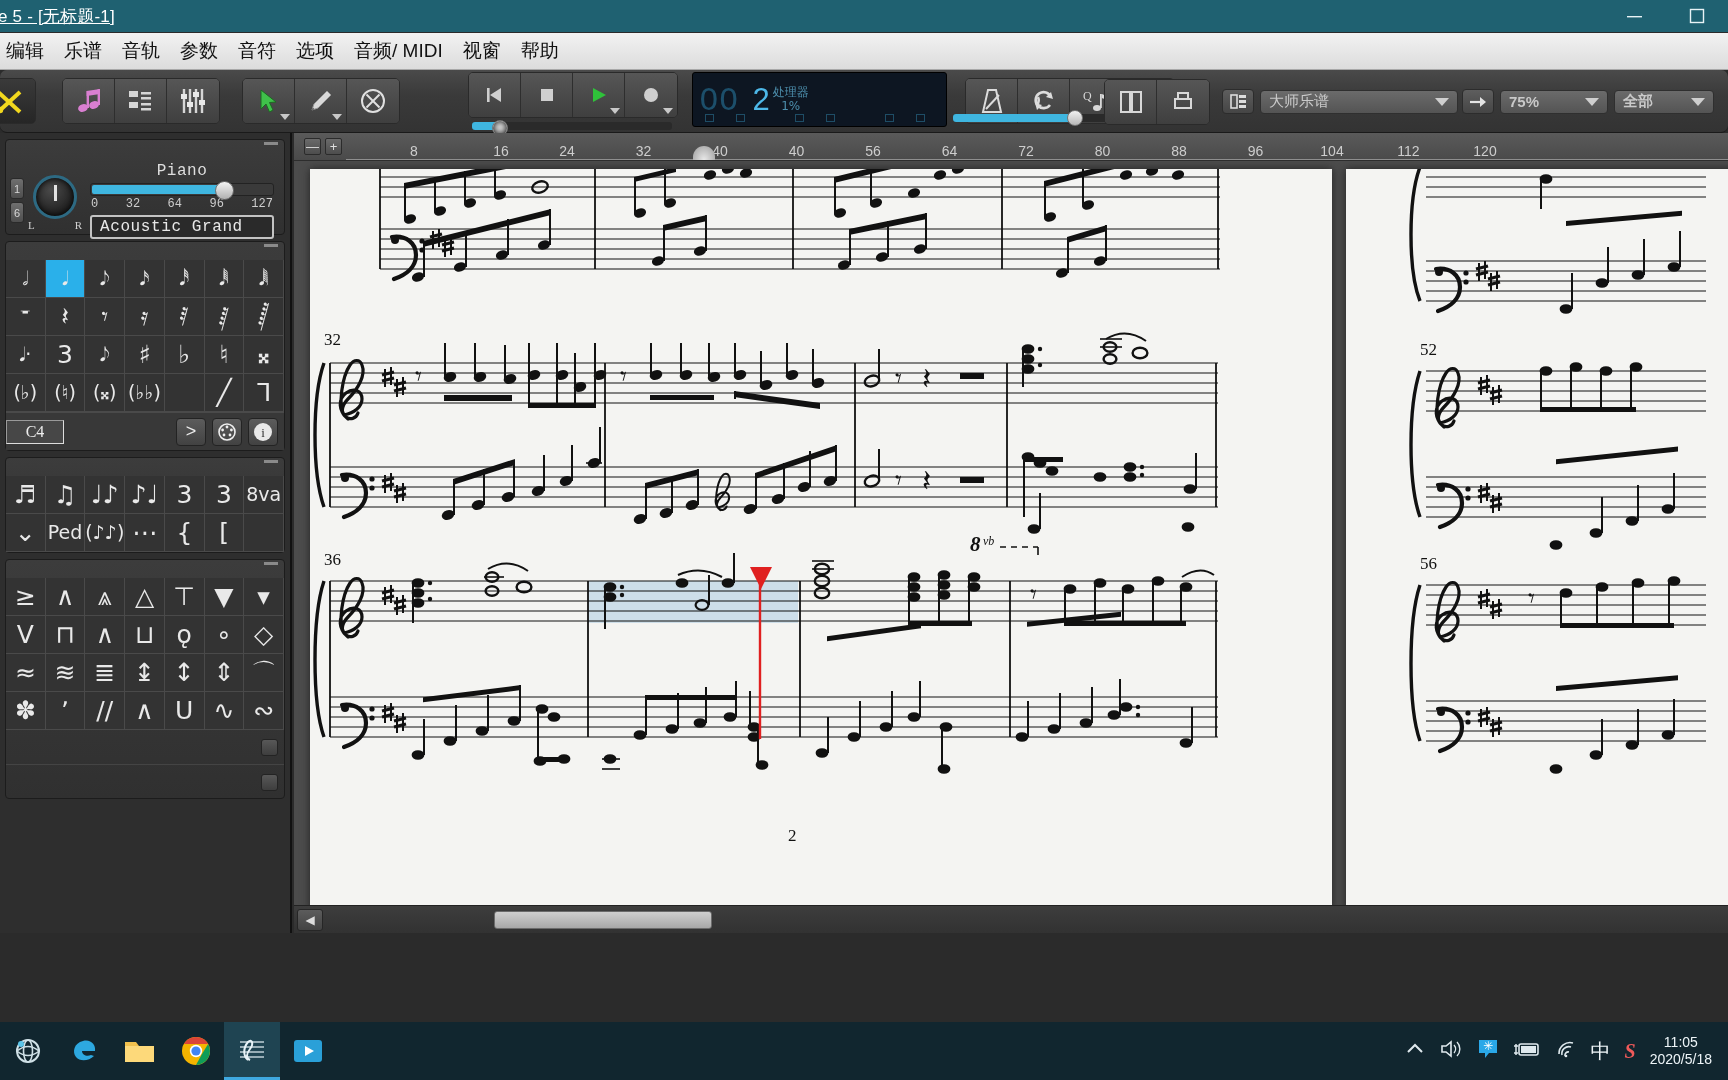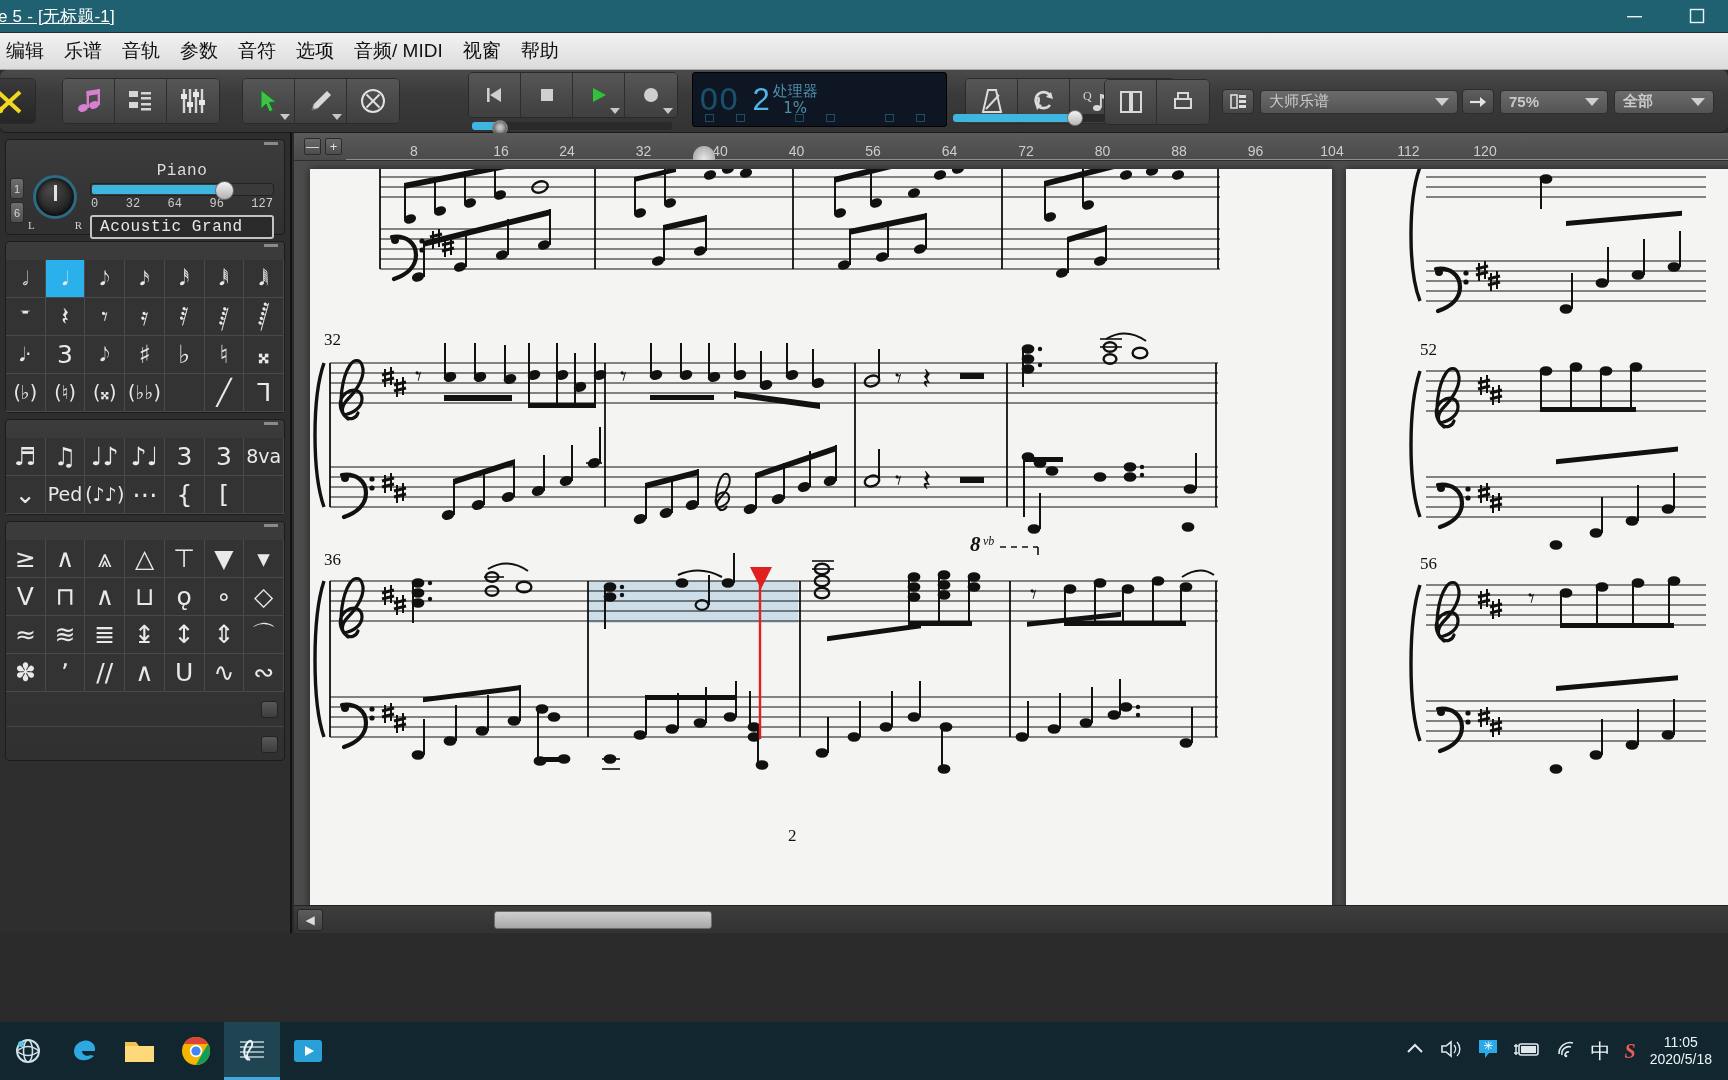--- a/index.html
+++ b/index.html
@@ -83,21 +83,21 @@
     margin-left: 14px; width: 255px; height: 55px;
     background: #0d1622; border: 1px solid #000; border-radius: 3px;
     display: flex; align-items: center; padding: 0 6px; position: relative;
   }
   #lcd .big {
     font-family: "DejaVu Sans", sans-serif; font-size: 31px; color: #4db8e8;
     letter-spacing: 0px; line-height: 1;
   }
   #lcd .dim { color: #1c4f6b; }
   #lcd .beat { font-size: 31px; color: #4db8e8; margin-left: 14px; }
-  #lcd .cpu { margin-left: 3px; font-size: 15px; color: #4d8fad; text-align: center; line-height: 1.1;
+  #lcd .cpu { margin-left: 3px; font-size: 12px; color: #4d8fad; text-align: center; line-height: 1.1;
     font-family: "DejaVu Sans", sans-serif; }
   #lcd .ticks { position: absolute; bottom: 4px; left: 12px; right: 8px;
     display: flex; gap: 22px; }
   #lcd .ticks i { width: 9px; height: 8px; border: 1px solid #1e4d66; display: inline-block; }
 
   
   #rtools { position: absolute; right: 0; top: 70px; height: 63px; display: flex; align-items: center; }
   .combo {
     height: 24px; background: linear-gradient(#6b6b6b, #545454);
     border: 1px solid #2f2f2f; border-radius: 4px; color: #c9c9c9;
@@ -600,20 +600,41 @@
         <div class="pcell">
           <span class="gl"></span>
         </div>
         <div class="pcell">
           <span class="gl">╱</span>
         </div>
         <div class="pcell">
           <span class="gl">ᒣ</span>
         </div>
       </div>
+    <div class="pitchrow">
+      <div class="pitchbox">C4</div>
+      <div style="flex:1"></div>
+      <div class="pbtn">&gt;</div>
+      <div class="pbtn">
+        <svg width="20" height="20" viewBox="0 0 20 20">
+          <circle cx="10" cy="10" r="8" fill="none" stroke="#eee" stroke-width="1.6"></circle>
+          <circle cx="10" cy="5" r="1.4" fill="#eee"></circle>
+            <circle cx="5.6" cy="8" r="1.4" fill="#eee"></circle>
+          <circle cx="14.4" cy="8" r="1.4" fill="#eee"></circle>
+            <circle cx="7" cy="13" r="1.4" fill="#eee"></circle>
+          <circle cx="13" cy="13" r="1.4" fill="#eee"></circle>
+        </svg>
+      </div>
+      <div class="pbtn" style="margin-right:6px;">
+        <svg width="20" height="20" viewBox="0 0 20 20">
+          <circle cx="10" cy="10" r="9" fill="#e8e8e8"></circle>
+          <text x="10" y="15" font-size="13" text-anchor="middle" fill="#333" font-family="Liberation Serif, serif">i</text>
+        </svg>
+      </div>
+    </div>
   </div>
 
   <div class="panel palette" id="beampalette">
     <span class="collapse"></span>
     <div class="pgrid" id="grid-beams" style="grid-template-columns: repeat(7, 1fr);">
         <div class="pcell">
           <span class="gl">♬</span>
         </div>
         <div class="pcell">
           <span class="gl">♫</span>

